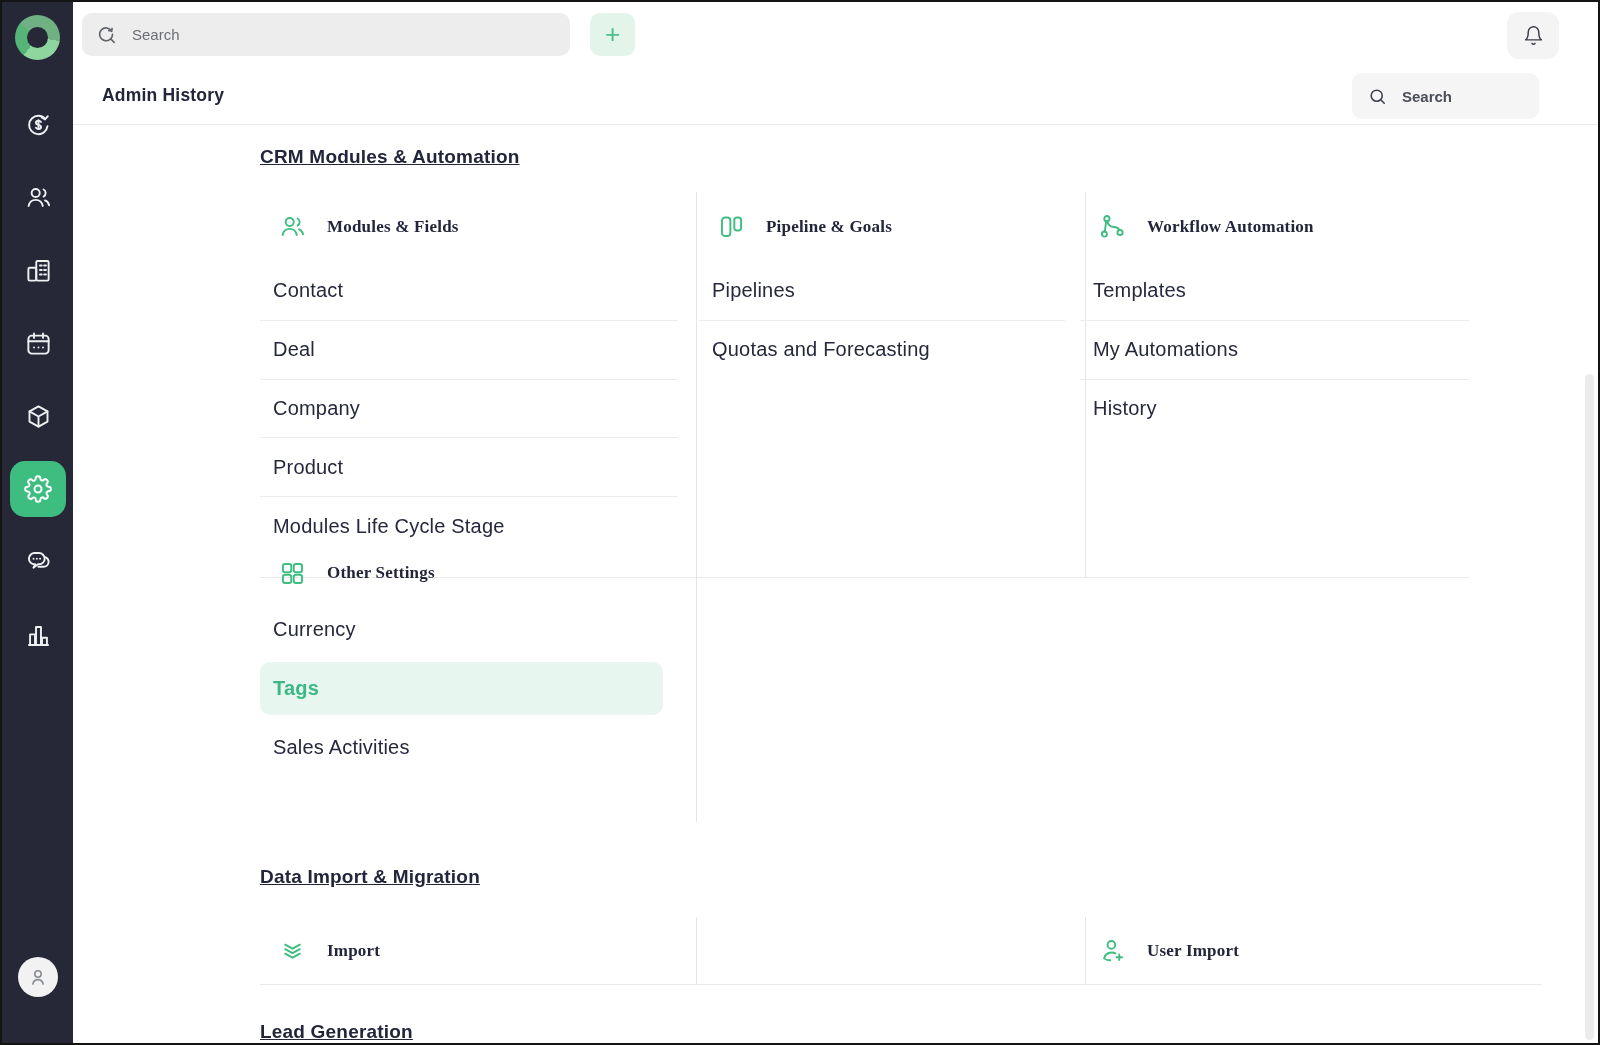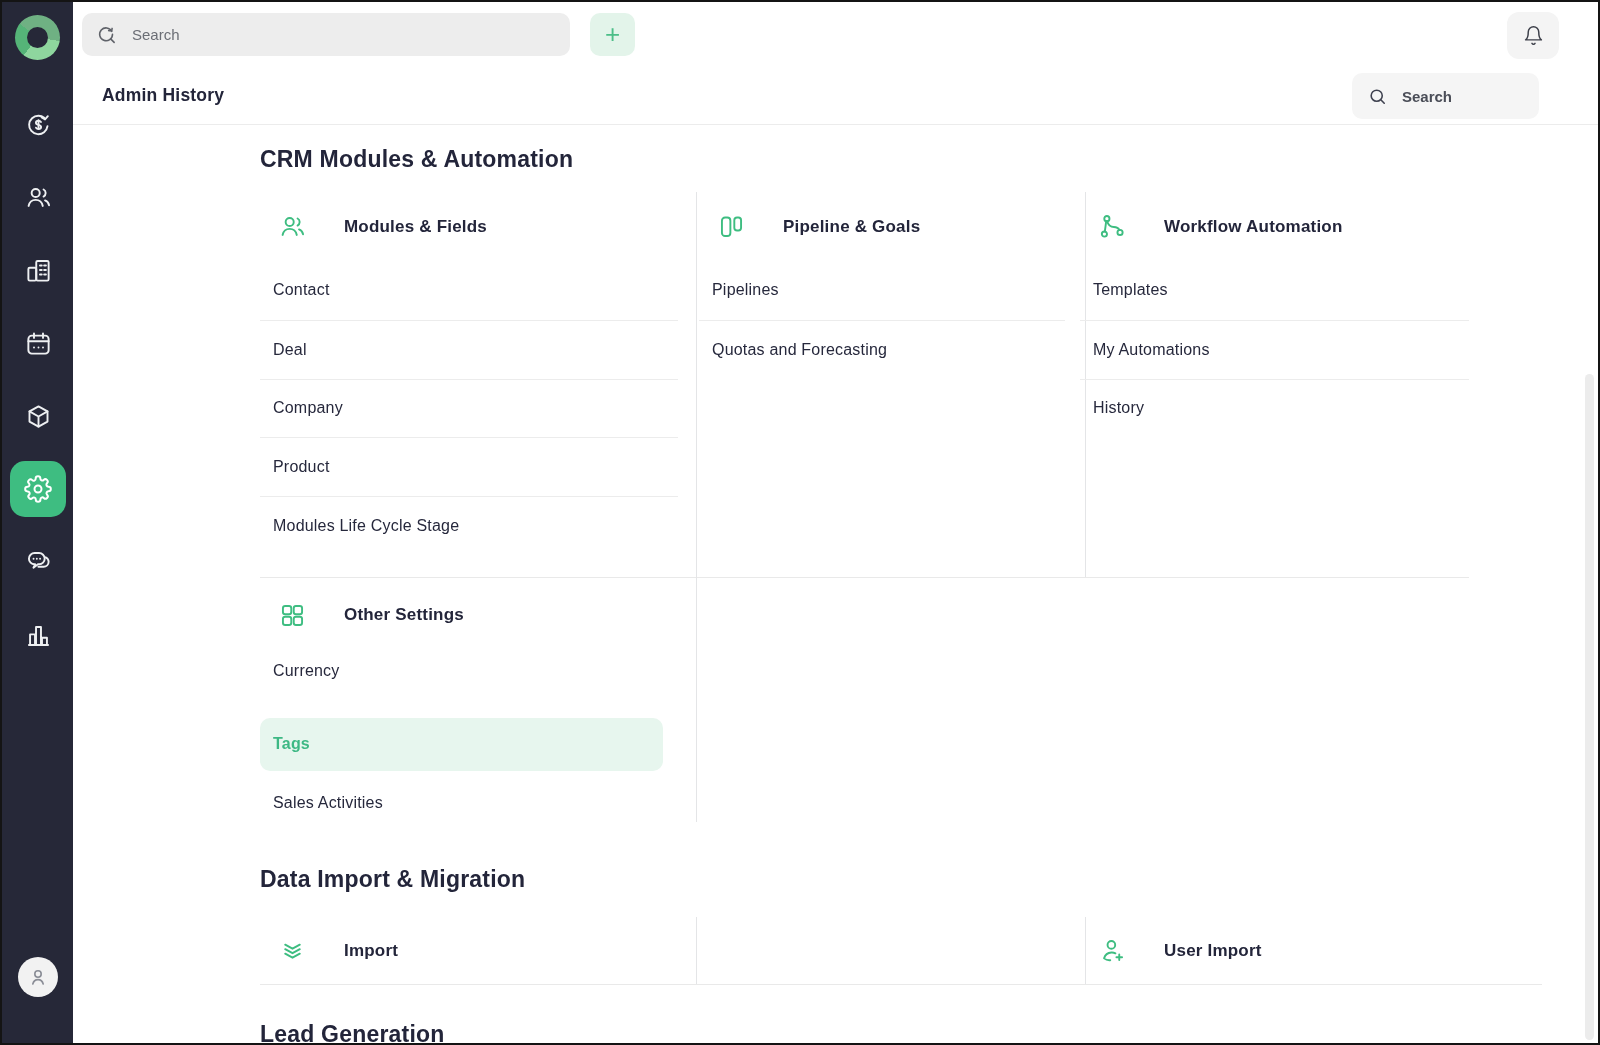--- a/index.html
+++ b/index.html
@@ -30,28 +30,28 @@
   .bell-btn{position:absolute;left:1505px;top:10px;width:52px;height:47px;border:none;border-radius:12px;background:#f4f4f4;color:#3c3f49;display:flex;align-items:center;justify-content:center;cursor:pointer;}
   .bell-btn svg{width:21px;height:21px;}
   
   .page-title{position:absolute;left:100px;top:83px;font-size:17.5px;font-weight:700;letter-spacing:.2px;}
   .search-side{position:absolute;left:1350px;top:71px;width:187px;height:46px;background:#f5f5f5;border-radius:10px;display:flex;align-items:center;padding:0 16px;gap:13px;color:#3f4250;}
   .search-side svg{width:19px;height:19px;flex:0 0 auto;}
   .search-side input{border:none;outline:none;background:transparent;font:600 15px "Liberation Sans",sans-serif;color:#3f4250;width:100%;}
   .search-side input::placeholder{color:#4a4d57;}
   .header-sep{position:absolute;left:71px;top:122px;right:0;height:1px;background:#ececec;}
   
-  .section-title{position:absolute;font-size:23px;font-weight:700;letter-spacing:.2px;}
+  .section-title{position:absolute;font-size:19px;font-weight:700;letter-spacing:.2px;text-decoration:underline;}
   .vline{position:absolute;width:1px;background:#e4e5e7;}
   .hline{position:absolute;height:1px;background:#e9e9e9;}
   .col{position:absolute;}
-  .col-header{display:flex;align-items:center;gap:38px;padding-left:19px;color:#23253a;cursor:pointer;}
+  .col-header{display:flex;align-items:center;gap:21px;padding-left:19px;color:#23253a;cursor:pointer;font-family:Liberation Serif, serif;}
   .col-header svg{width:27px;height:27px;color:#3ebd81;flex:0 0 auto;}
   .col-header .lbl{font-size:17px;font-weight:600;letter-spacing:.2px;}
-  .item{height:58.8px;display:flex;align-items:center;padding-left:13px;font-size:16px;font-weight:500;letter-spacing:.2px;color:#26283c;cursor:pointer;}
+  .item{height:58.8px;display:flex;align-items:center;padding-left:13px;font-size:20px;font-weight:500;letter-spacing:.2px;color:#26283c;cursor:pointer;}
   .item.bordered{border-top:1px solid #ececec;}
   .pill{background:#e7f6ee;border-radius:10px;color:#3db884;font-weight:600;}
   .scrollbar{position:absolute;right:4px;top:372px;width:9px;height:666px;border-radius:5px;background:#ececec;cursor:pointer;}
 </style>
 </head>
 <body>
 
 <div class="frame">
 
   <nav class="sidebar">
@@ -203,32 +203,32 @@
       <span class="lbl">Workflow Automation</span>
     </div>
     <div class="item">Templates</div>
     <div class="item bordered">My Automations</div>
     <div class="item bordered">History</div>
   </div>
 
   <div class="hline" style="left:258px;top:575px;width:1209px"></div>
   <div class="vline" style="left:694px;top:575px;height:245px"></div>
 
-  <div class="col" style="left:258px;top:586px;width:418px">
+  <div class="col" style="left:258px;top:544px;width:418px">
     <div class="col-header" style="height:54px">
       <svg viewBox="0 0 24 24" fill="none" stroke="currentColor" stroke-width="1.7" stroke-linecap="round" stroke-linejoin="round">
         <rect x="3.5" y="3.5" width="7.4" height="7.4" rx="2"></rect>
         <rect x="13.1" y="3.5" width="7.4" height="7.4" rx="2"></rect>
         <rect x="3.5" y="13.1" width="7.4" height="7.4" rx="2"></rect>
         <rect x="13.1" y="13.1" width="7.4" height="7.4" rx="2"></rect>
       </svg>
       <span class="lbl">Other Settings</span>
     </div>
     <div class="item">Currency</div>
-    <div class="item pill" style="height:53px;width:403px;margin-top:17px">Tags</div>
+    <div class="item pill" style="height:53px;width:403px;margin-top:3px">Tags</div>
     <div class="item" style="margin-top:3px">Sales Activities</div>
   </div>
 
   <div class="section-title" style="left:258px;top:864px">Data Import &amp; Migration</div>
 
   <div class="vline" style="left:694px;top:915px;height:67px"></div>
   <div class="vline" style="left:1083px;top:915px;height:67px"></div>
 
   <div class="col" style="left:258px;top:915px;width:418px">
     <div class="col-header" style="height:67px">

